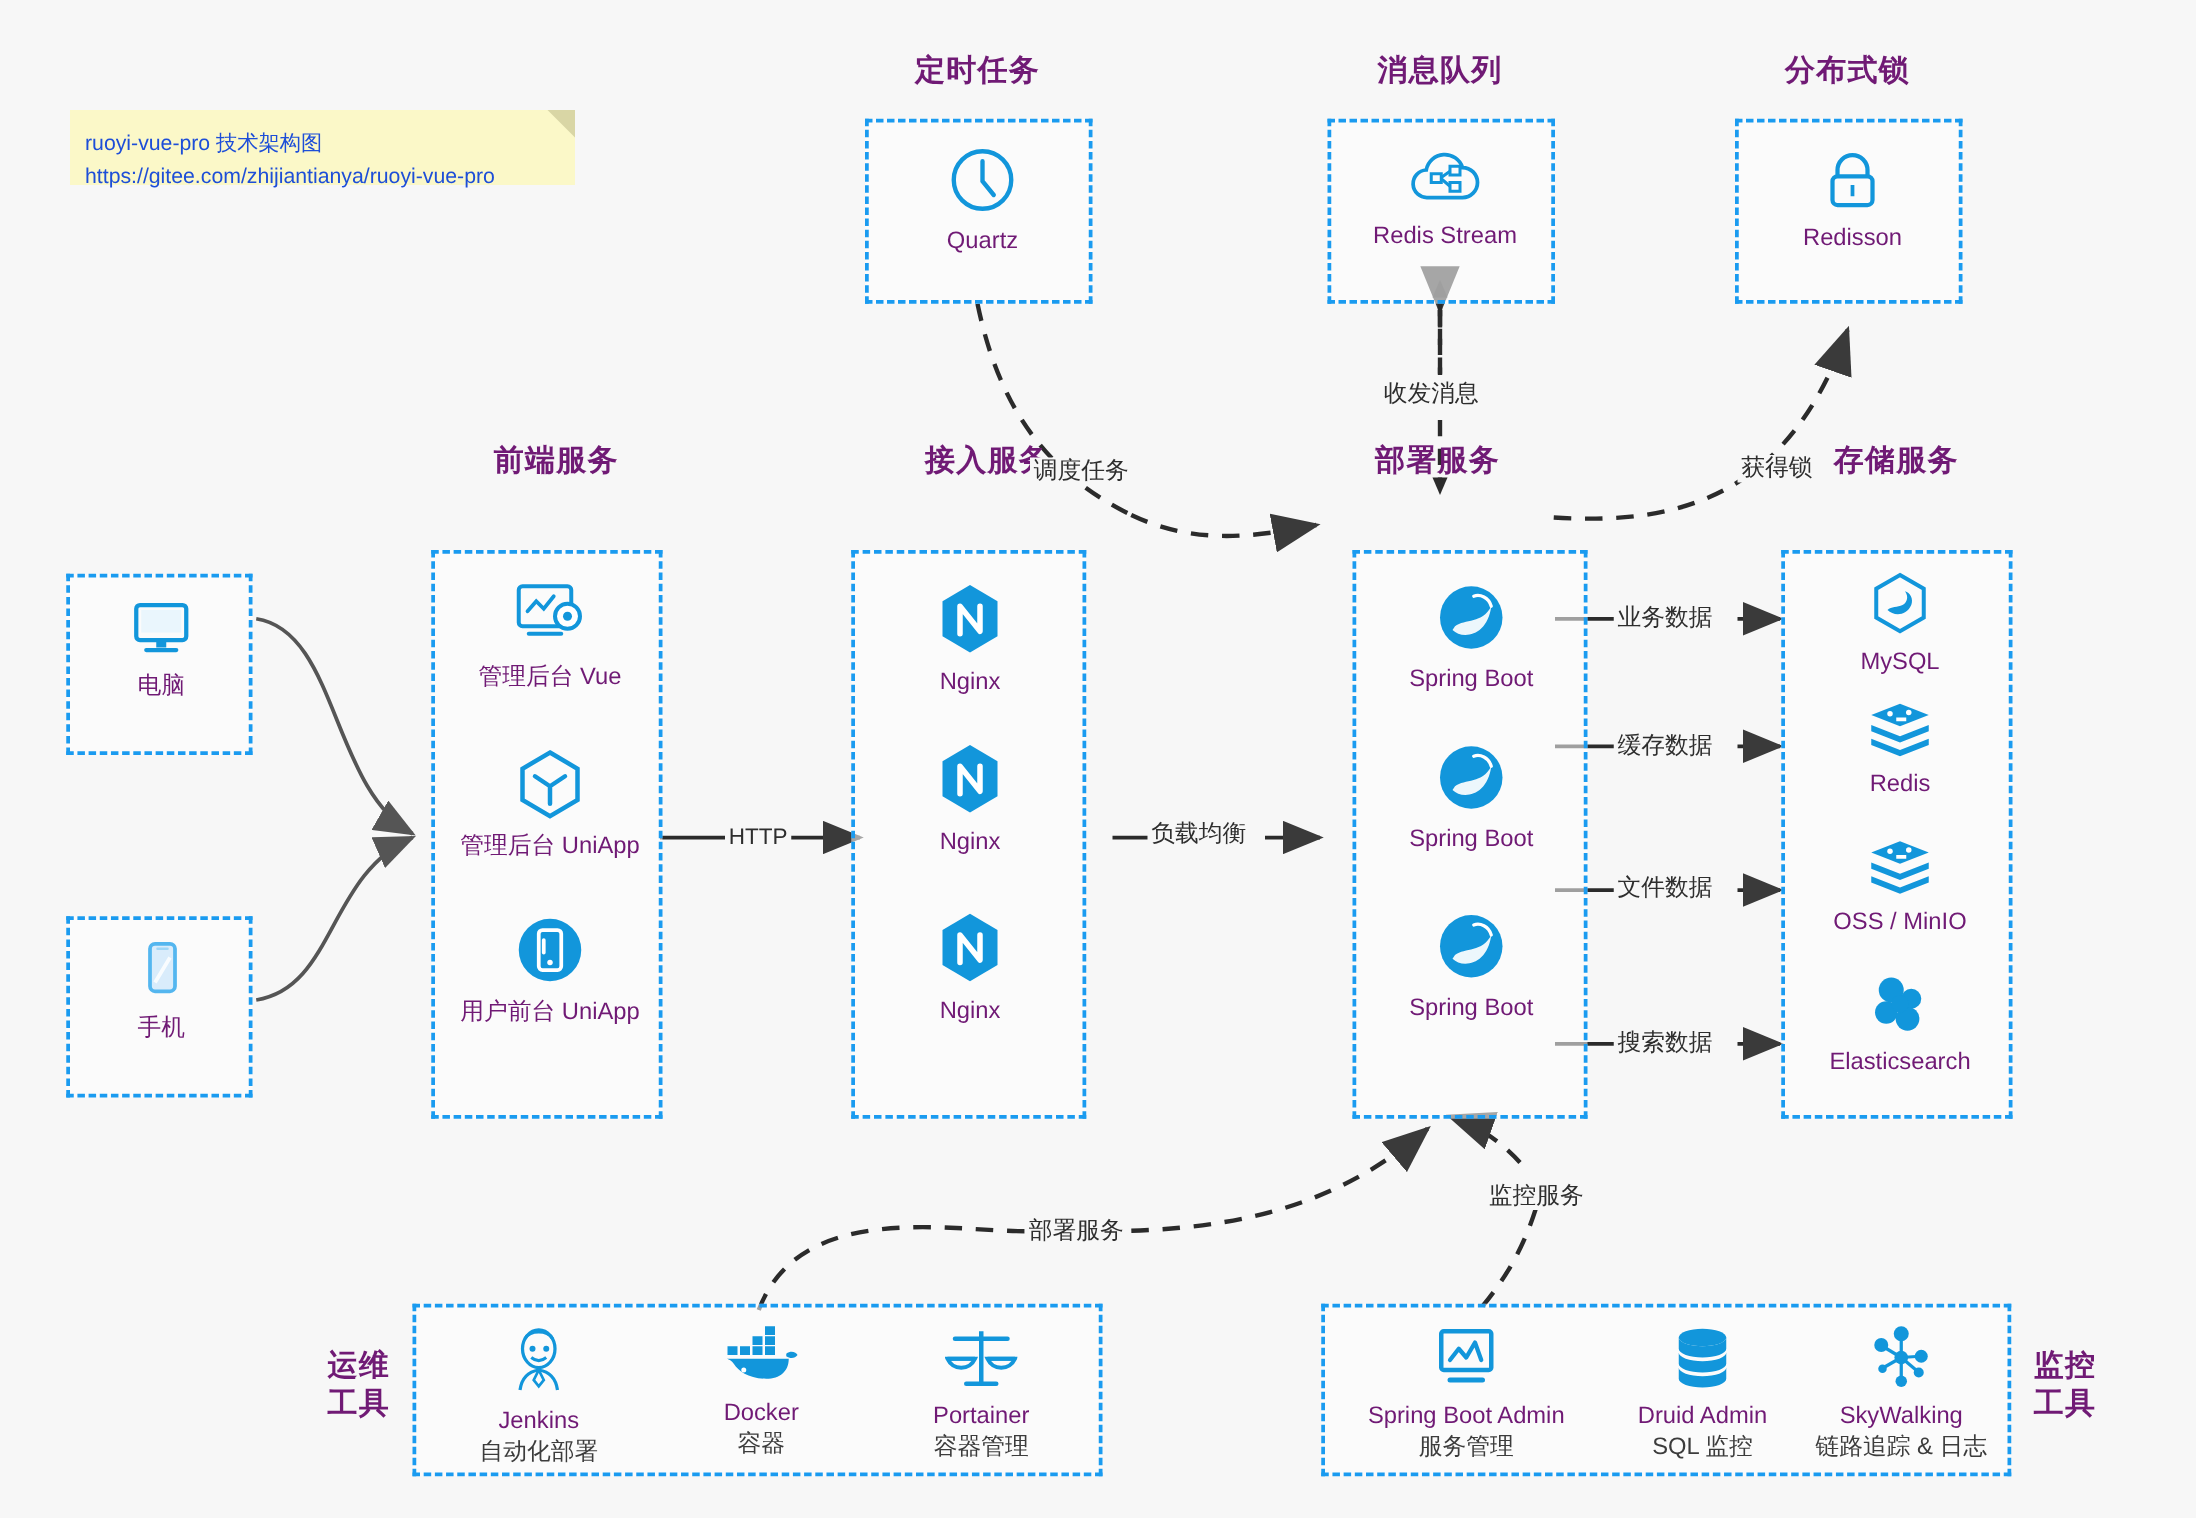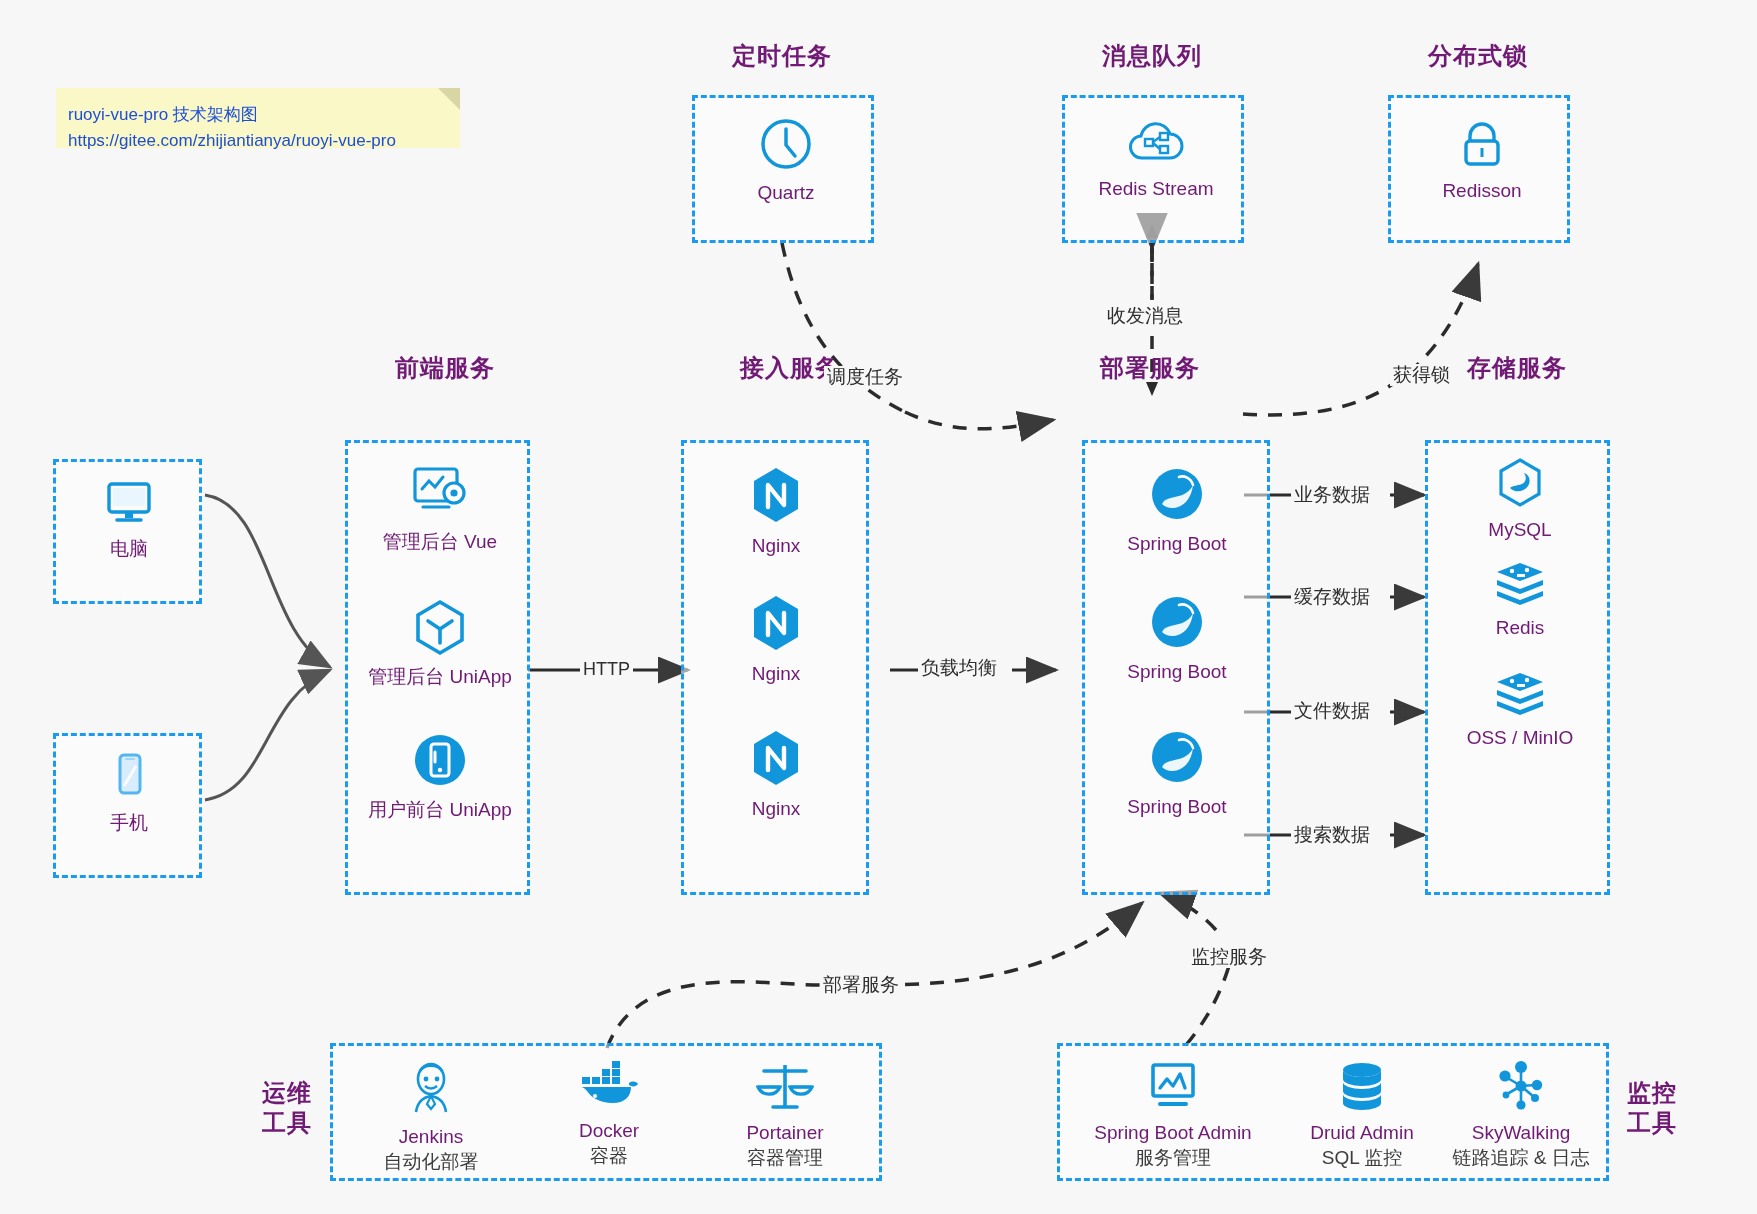--- a/index.html
+++ b/index.html
@@ -290,20 +290,30 @@
         <path d="M27 4 L50 13 L27 22 L4 13 Z" fill="#1296db"></path>
         <path d="M4 21 L27 30 L50 21 L50 26 L27 35 L4 26 Z" fill="#1296db"></path>
         <path d="M4 32 L27 41 L50 32 L50 37 L27 46 L4 37 Z" fill="#1296db"></path>
         <circle cx="19" cy="12" r="2.2" fill="#ffffff"></circle>
         <circle cx="34" cy="11" r="2.2" fill="#ffffff"></circle>
         <path d="M24 15 h8 v3 h-8 z" fill="#ffffff"></path>
       </svg>
       <div class="cap">OSS / MinIO</div>
     </div>
 
+    <div class="node" style="left:12px;top:336px;">
+      <svg class="ico" width="54" height="50" viewBox="0 0 54 50">
+        <circle cx="20" cy="13" r="10" fill="#1296db"></circle>
+        <circle cx="36" cy="20" r="8" fill="#1296db"></circle>
+        <circle cx="16" cy="31" r="9" fill="#1296db"></circle>
+        <circle cx="33" cy="36" r="9.5" fill="#1296db"></circle>
+        <circle cx="27" cy="24" r="7" fill="#1296db"></circle>
+      </svg>
+      <div class="cap">Elasticsearch</div>
+    </div>
   </div>
 
   <div class="grp-title side" style="left:255px;top:1078px;width:64px;text-align:center;">
     <div>运维</div>
     <div>工具</div>
   </div>
   <div class="grp" style="left:330px;top:1043px;width:552px;height:138px;">
 
     <div class="node" style="left:18px;top:14px;width:160px;">
       <svg class="ico" width="58" height="56" viewBox="0 0 58 56">

